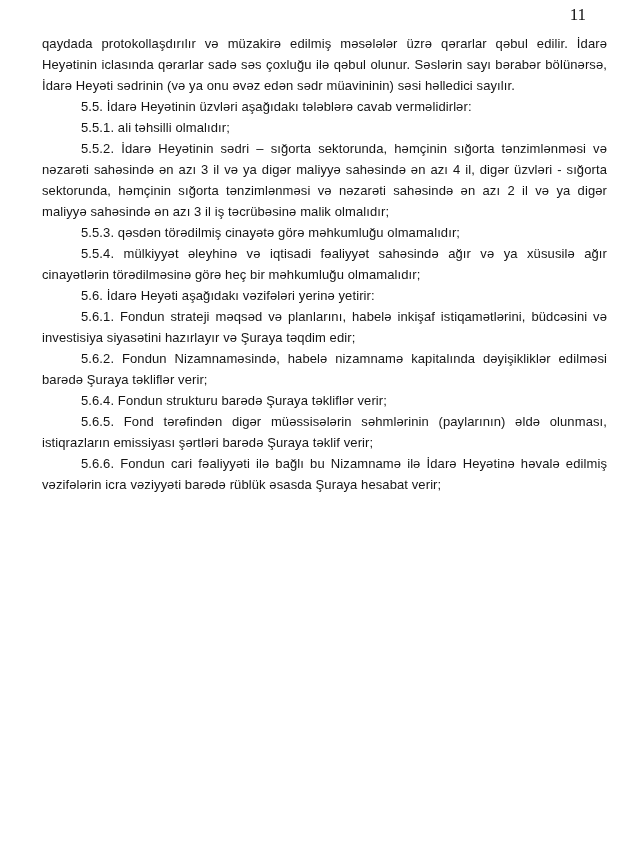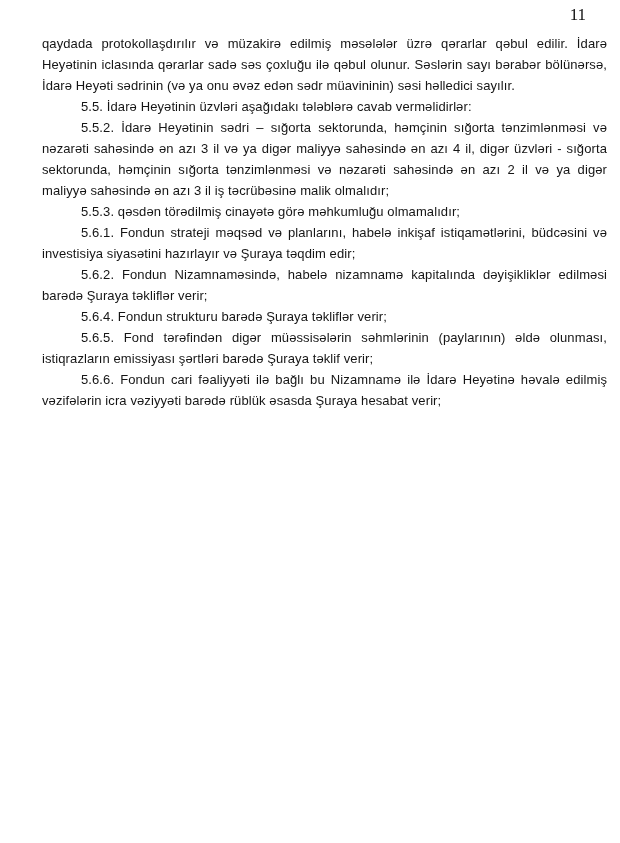--- a/index.html
+++ b/index.html
@@ -45,21 +45,24 @@
 </style>
 </head>
 <body>
 
 <div class="page">
   <div class="page-number">11</div>
 
   <div class="body-text">
     <p class="noindent">qaydada protokollaşdırılır və müzakirə edilmiş məsələlər üzrə qərarlar qəbul edilir. İdarə Heyətinin iclasında qərarlar sadə səs çoxluğu ilə qəbul olunur. Səslərin sayı bərabər bölünərsə, İdarə Heyəti sədrinin (və ya onu əvəz edən sədr müavininin) səsi həlledici sayılır.</p>
     <p>5.5. İdarə Heyətinin üzvləri aşağıdakı tələblərə cavab verməlidirlər:</p>
+    <p>5.5.1. ali təhsilli olmalıdır;</p>
     <p>5.5.2. İdarə Heyətinin sədri – sığorta sektorunda, həmçinin sığorta tənzimlənməsi və nəzarəti sahəsində ən azı 3 il və ya digər maliyyə sahəsində ən azı 4 il, digər üzvləri - sığorta sektorunda, həmçinin sığorta tənzimlənməsi və nəzarəti sahəsində ən azı 2 il və ya digər maliyyə sahəsində ən azı 3 il iş təcrübəsinə malik olmalıdır;</p>
     <p>5.5.3. qəsdən törədilmiş cinayətə görə məhkumluğu olmamalıdır;</p>
+    <p>5.5.4. mülkiyyət əleyhinə və iqtisadi fəaliyyət sahəsində ağır və ya xüsusilə ağır cinayətlərin törədilməsinə görə heç bir məhkumluğu olmamalıdır;</p>
+    <p>5.6. İdarə Heyəti aşağıdakı vəzifələri yerinə yetirir:</p>
     <p>5.6.1. Fondun strateji məqsəd və planlarını, habelə inkişaf istiqamətlərini, büdcəsini və investisiya siyasətini hazırlayır və Şuraya təqdim edir;</p>
     <p>5.6.2. Fondun Nizamnaməsində, habelə nizamnamə kapitalında dəyişikliklər edilməsi barədə Şuraya təkliflər verir;</p>
     <p>5.6.4. Fondun strukturu barədə Şuraya təkliflər verir;</p>
     <p>5.6.5. Fond tərəfindən digər müəssisələrin səhmlərinin (paylarının) əldə olunması, istiqrazların emissiyası şərtləri barədə Şuraya təklif verir;</p>
     <p>5.6.6. Fondun cari fəaliyyəti ilə bağlı bu Nizamnamə ilə İdarə Heyətinə həvalə edilmiş vəzifələrin icra vəziyyəti barədə rüblük əsasda Şuraya hesabat verir;</p>
   </div>
 </div>
 
 </body></html>

